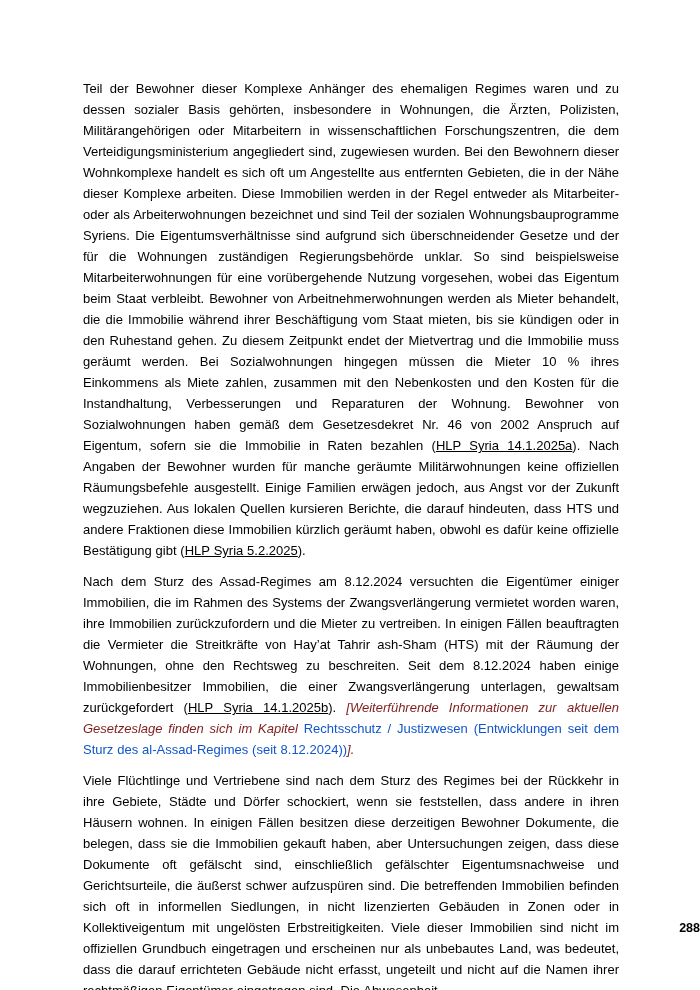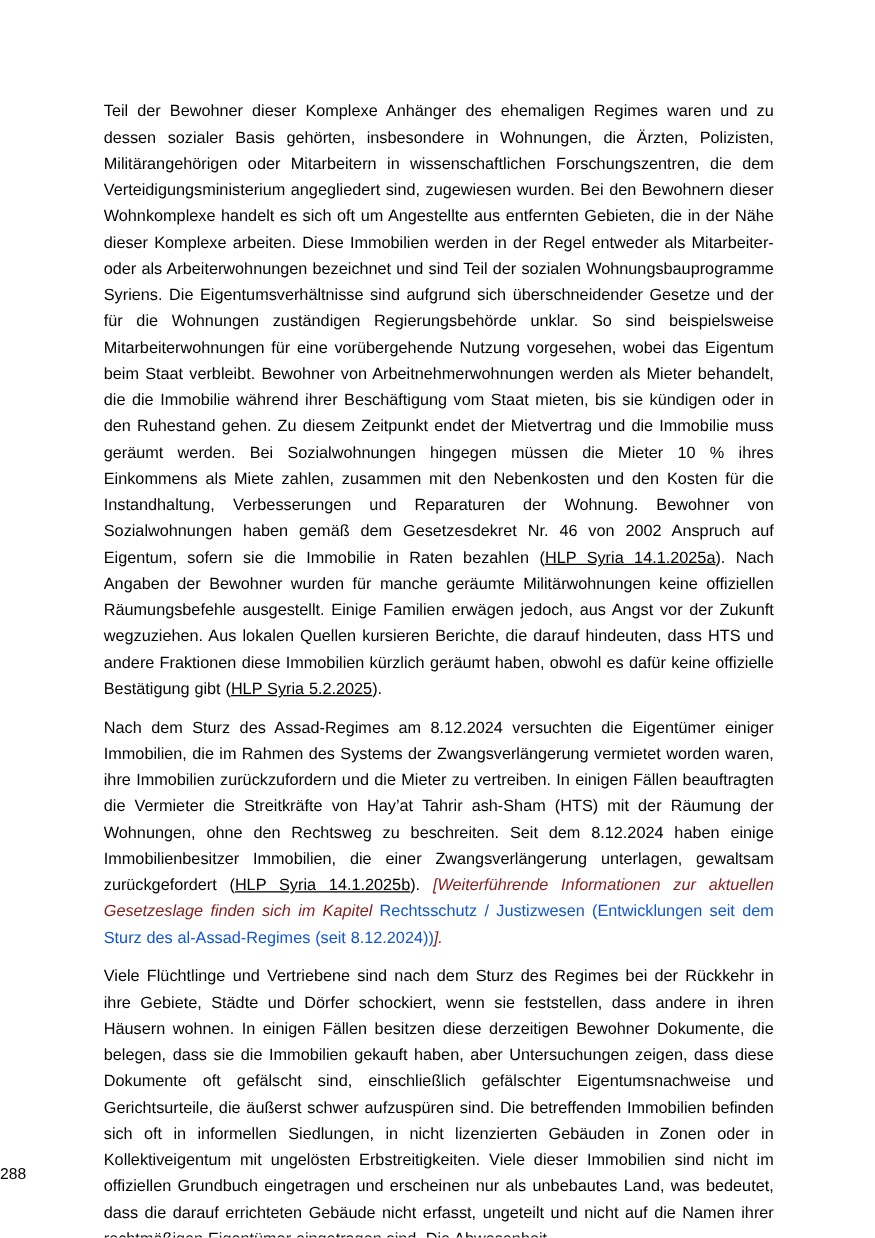--- a/index.html
+++ b/index.html
@@ -47,22 +47,23 @@
   }
   .run-bluelink {
     color: var(--link-blue, #1155CC);
     text-decoration: none;
     cursor: pointer;
   }
   .page-footer {
     position: absolute;
     left: 0;
     right: 0;
-    bottom: 42px;
-    text-align: left;
+    bottom: 54px;
+    text-align: right;
+    font-weight: bold;
   }
   .page-number {
     font-size: 12.5px;
     color: #000000;
   }
 </style>
 </head>
 <body>
 
 <div class="page">

